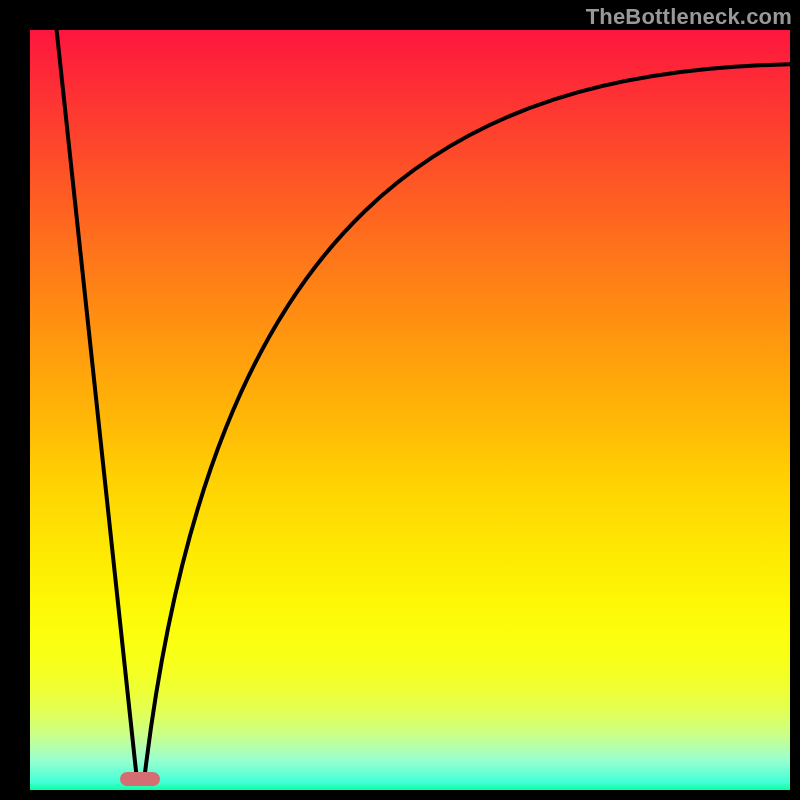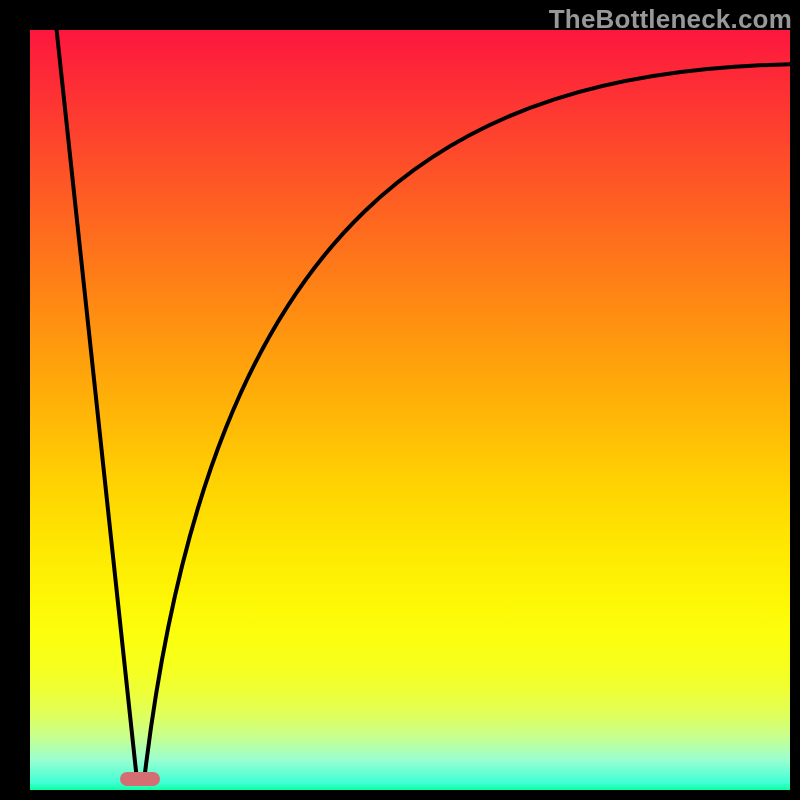--- a/index.html
+++ b/index.html
@@ -37,21 +37,21 @@
       #42ffd6 99%,
       #0bffa3 100%
     );
   }
   .watermark {
     position: absolute;
     font-family: Arial, Helvetica, sans-serif;
     font-weight: bold;
     color: #989898;
     letter-spacing: 0.2px;
-    font-size: 26px;
+    font-size: 22px;
   }
   svg.curve {
     position: absolute;
     left: 0;
     top: 0;
   }
   .marker {
     position: absolute;
     background: #d56e72;
     border-radius: 999px;

